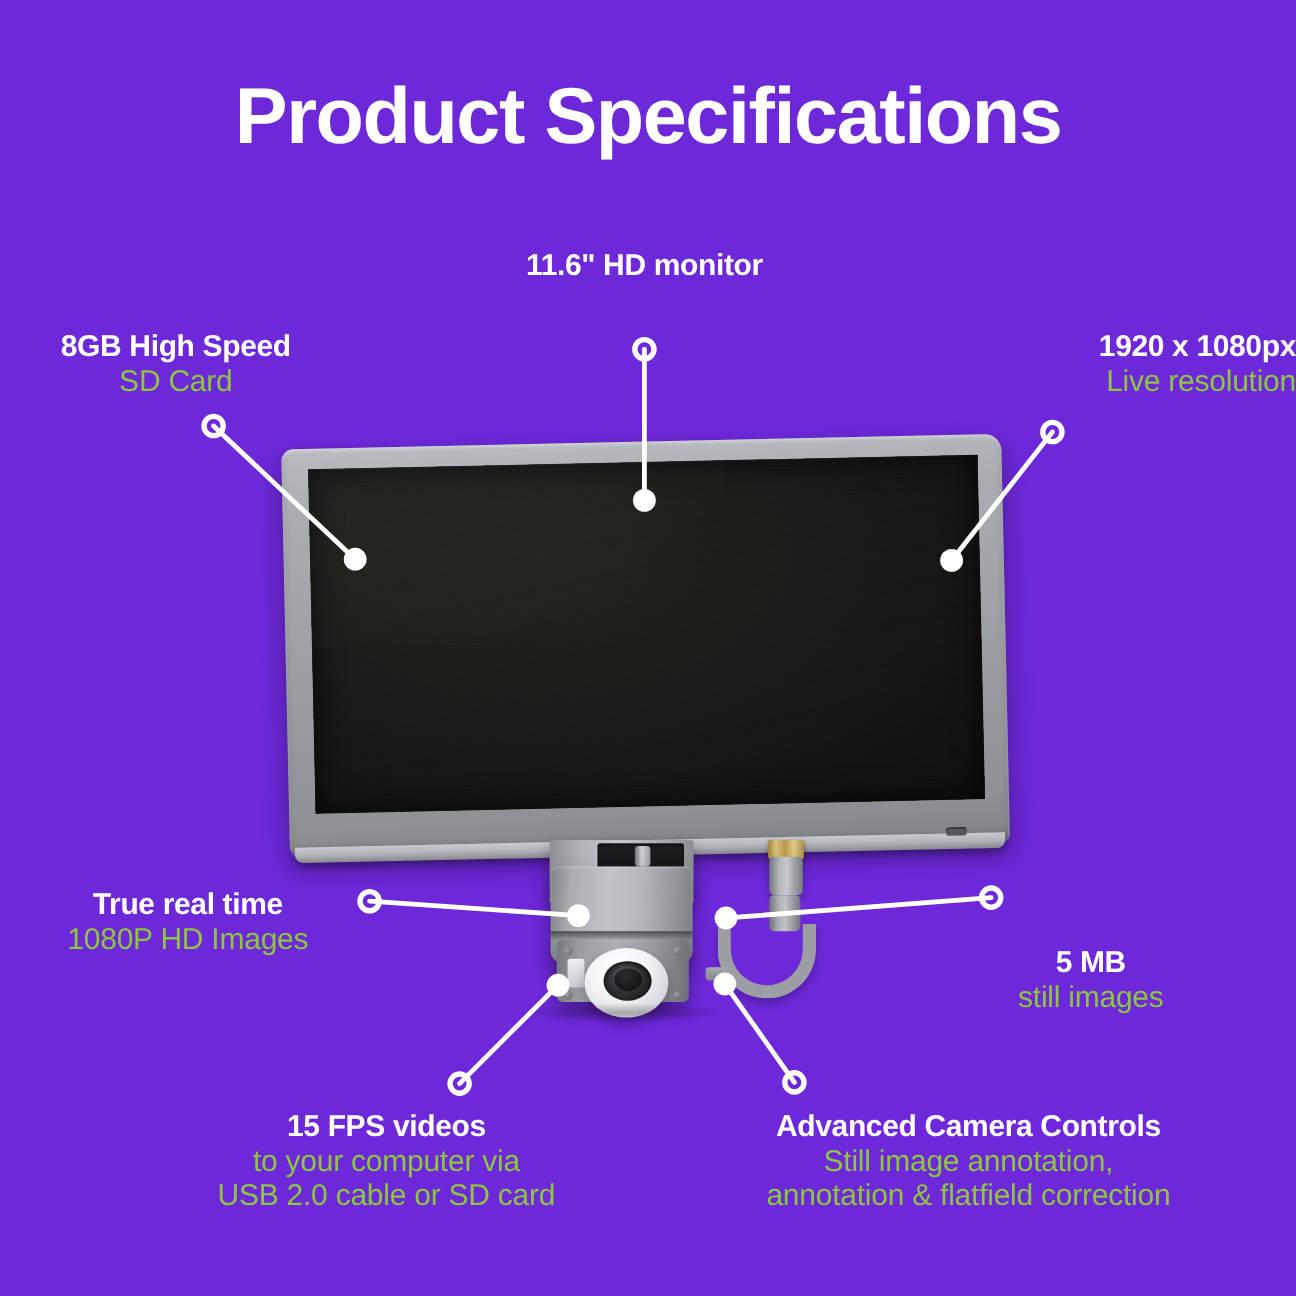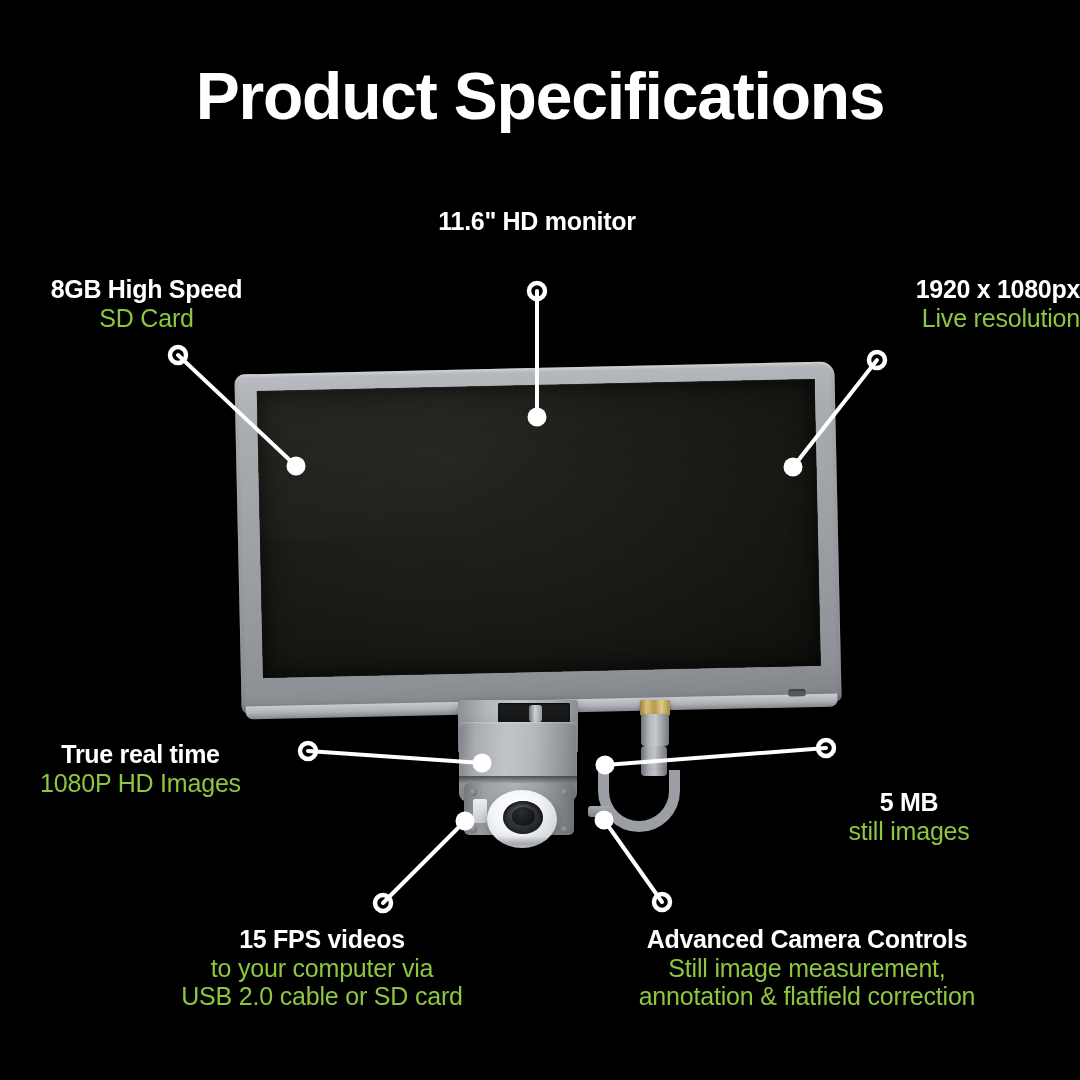--- a/index.html
+++ b/index.html
@@ -5,21 +5,21 @@
 <style>
   html, body {
     margin: 0;
     padding: 0;
     background: #0a5c9e;
   }
   #page {
     position: relative;
     width: 1080px;
     height: 1080px;
-    background: #000000;
+    background: #6d28d9;
     overflow: hidden;
     font-family: "Liberation Sans", sans-serif;
     -webkit-font-smoothing: antialiased;
   }
 
   
   #page-title {
     position: absolute;
     left: 0;
     top: 62px;
@@ -406,35 +406,35 @@
   <div class="callout align-right" style="left:0px; top:275px; width:293px;">
     <span class="c-title">8GB High Speed</span>
     <span class="c-sub">SD Card</span>
   </div>
 
   <div class="callout align-left" style="left:814px; top:275px; width:266px;">
     <span class="c-title">1920 x 1080px</span>
     <span class="c-sub">Live resolution</span>
   </div>
 
-  <div class="callout align-right" style="left:0px; top:740px; width:281px;">
+  <div class="callout align-right" style="left:16px; top:740px; width:281px;">
     <span class="c-title">True real time</span>
     <span class="c-sub">1080P HD Images</span>
   </div>
 
   <div class="callout align-center" style="left:838px; top:740px; width:142px;margin-top:48px;">
     <span class="c-title">5 MB</span>
     <span class="c-sub">still images</span>
   </div>
 
   <div class="callout align-center" style="left:122px; top:925px; width:400px;">
     <span class="c-title">15 FPS videos</span>
     <span class="c-sub">to your computer via</span>
     <span class="c-sub">USB 2.0 cable or SD card</span>
   </div>
 
   <div class="callout align-center" style="left:586px; top:925px; width:442px;">
     <span class="c-title">Advanced Camera Controls</span>
-    <span class="c-sub">Still image measurement,</span>
+    <span class="c-sub">Still image annotation,</span>
     <span class="c-sub">annotation &amp; flatfield correction</span>
   </div>
 
 </div>
 
 </body></html>

